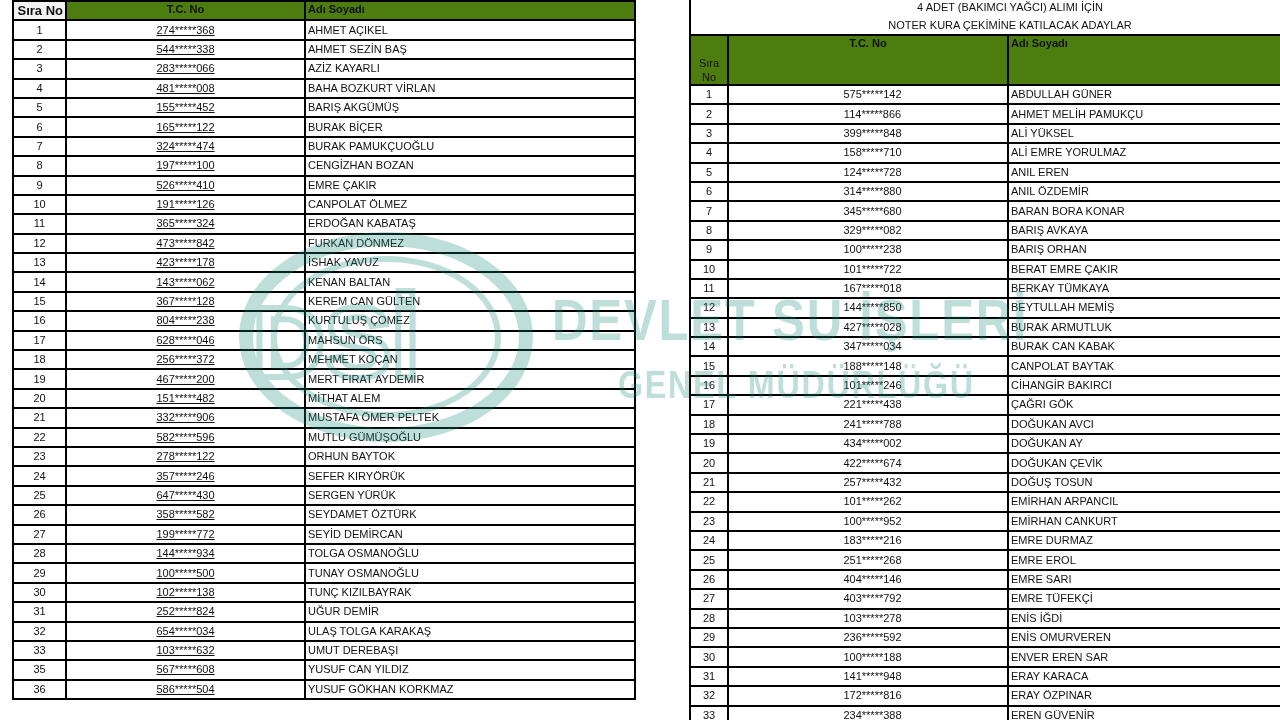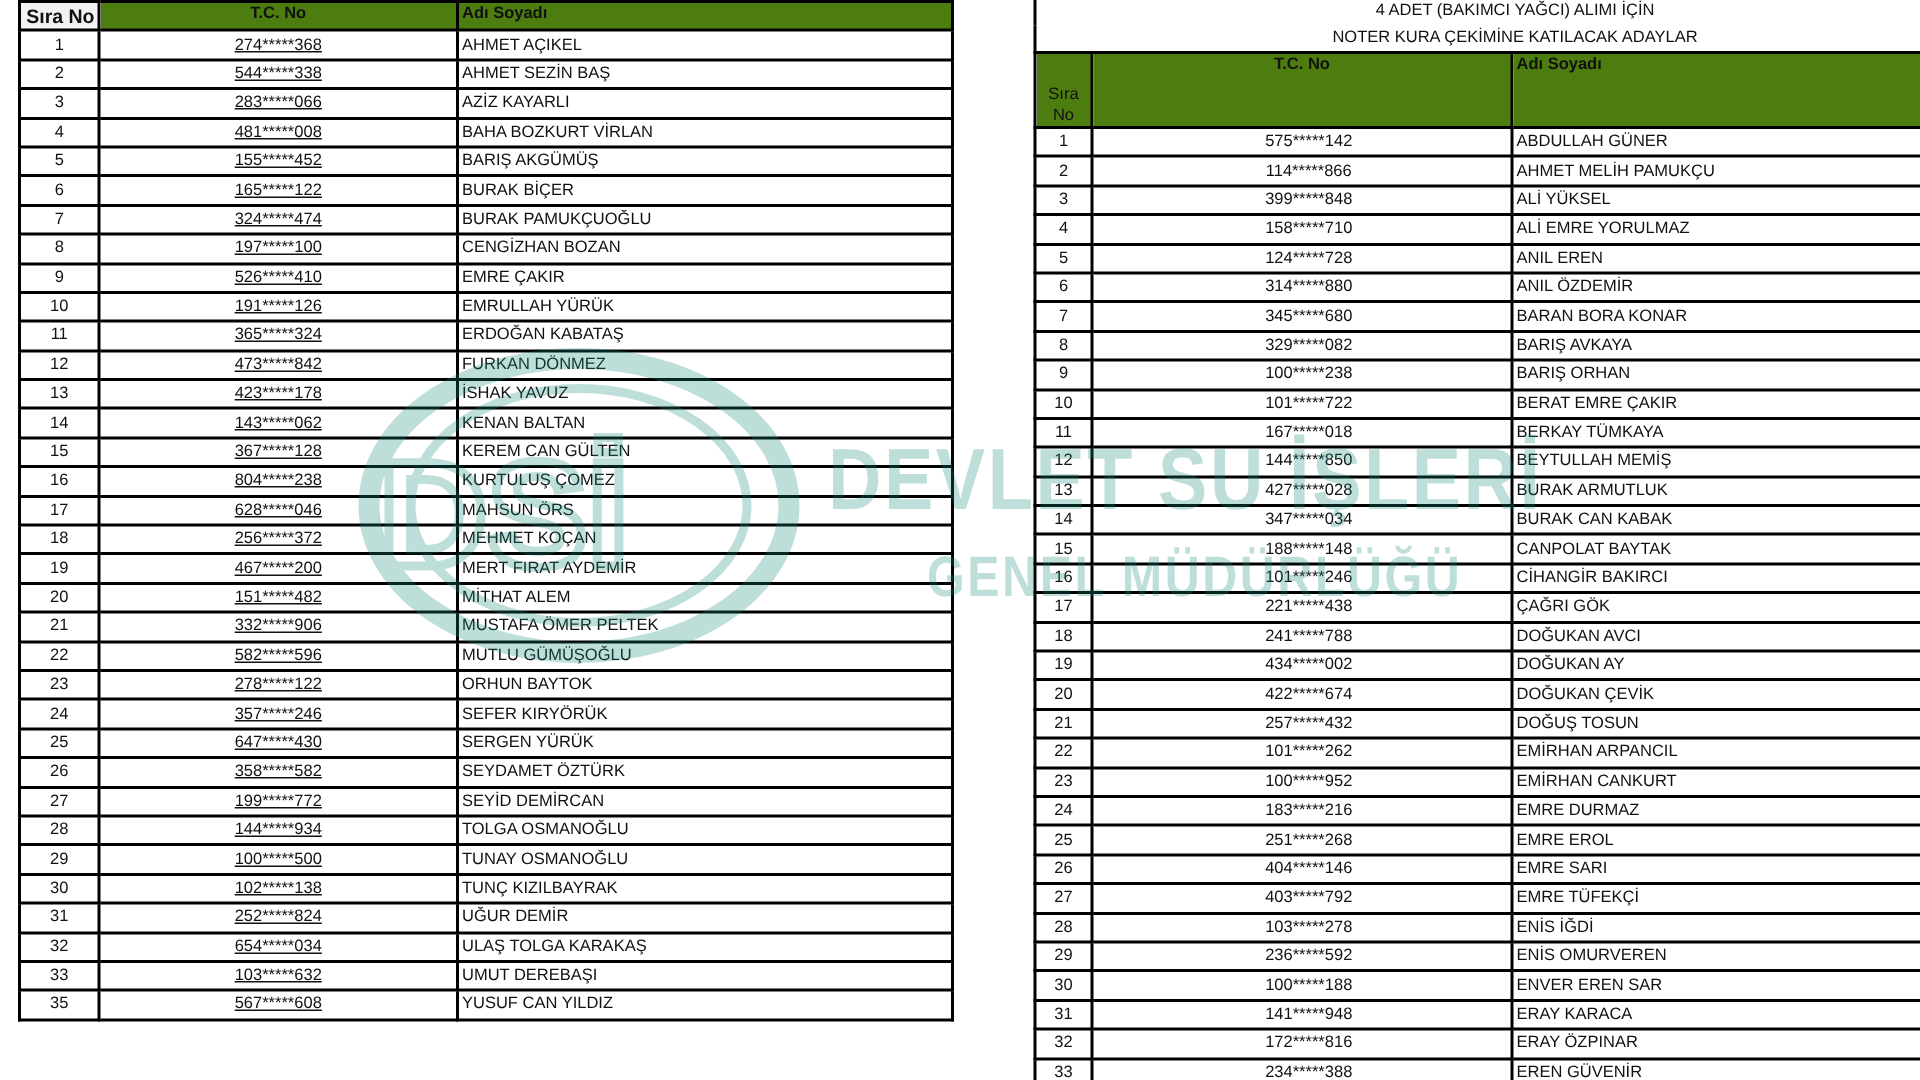--- a/index.html
+++ b/index.html
@@ -84,21 +84,21 @@
         <td class="ad">CENGİZHAN BOZAN</td>
       </tr>
       <tr>
         <td class="n">9</td>
         <td class="tc">526*****410</td>
         <td class="ad">EMRE ÇAKIR</td>
       </tr>
       <tr>
         <td class="n">10</td>
         <td class="tc">191*****126</td>
-        <td class="ad">EMRULLAH YÜRÜK</td>
+        <td class="ad">CANPOLAT ÖLMEZ</td>
       </tr>
       <tr>
         <td class="n">11</td>
         <td class="tc">365*****324</td>
         <td class="ad">ERDOĞAN KABATAŞ</td>
       </tr>
       <tr>
         <td class="n">12</td>
         <td class="tc">473*****842</td>
         <td class="ad">FURKAN DÖNMEZ</td>
@@ -205,20 +205,25 @@
       </tr>
       <tr>
         <td class="n">33</td>
         <td class="tc">103*****632</td>
         <td class="ad">UMUT DEREBAŞI</td>
       </tr>
       <tr>
         <td class="n">35</td>
         <td class="tc">567*****608</td>
         <td class="ad">YUSUF CAN YILDIZ</td>
+      </tr>
+      <tr>
+        <td class="n">36</td>
+        <td class="tc">586*****504</td>
+        <td class="ad">YUSUF GÖKHAN KORKMAZ</td>
       </tr>
     </tbody>
 </table>
 
 <table id="right" class="tbl">
   <colgroup>
       <col style="width:38px">
       <col style="width:280px">
       <col style="width:322px">
     </colgroup>

